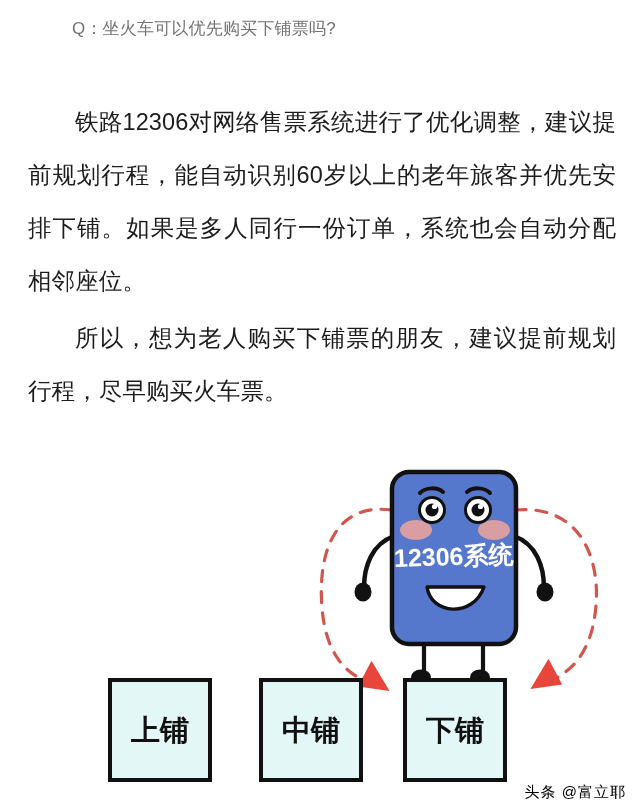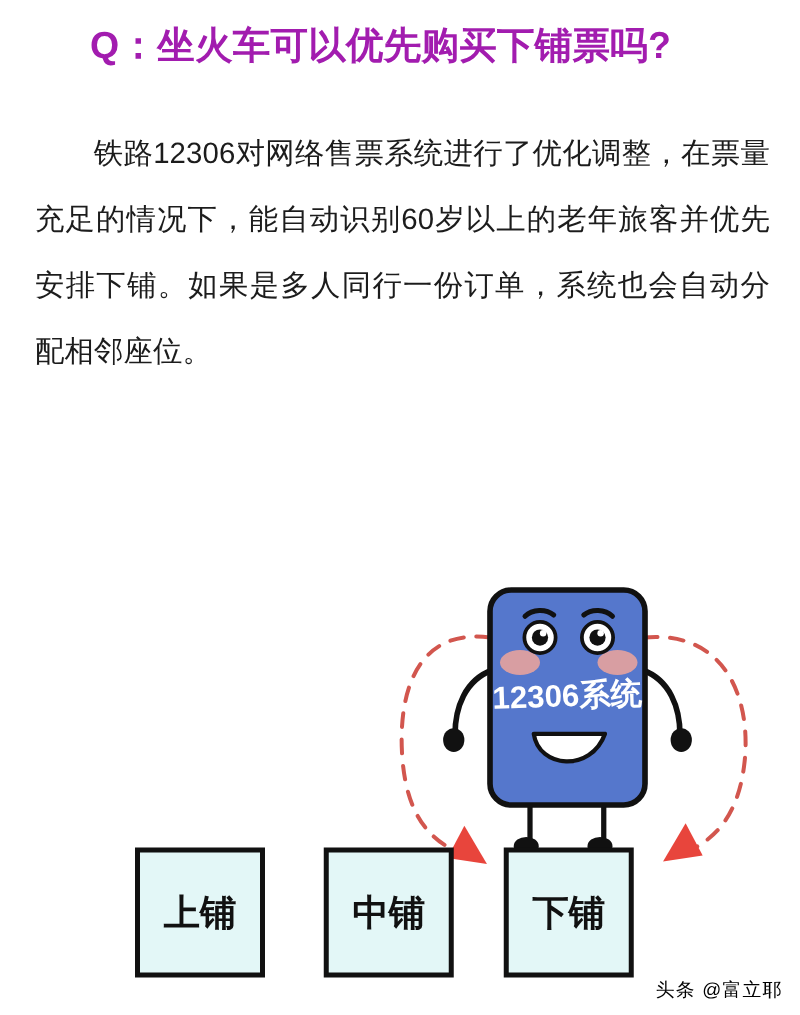--- a/index.html
+++ b/index.html
@@ -21,25 +21,25 @@
     inset: 0;
     background: #ffffff;
   }
 
   
   .question {
     position: absolute;
     left: 72px;
     top: 18px;
     width: 520px;
-    font-size: 30px;
-    font-weight: bold;
+    font-size: 17px;
+    font-weight: normal;
     letter-spacing: 0.2px;
     line-height: 1.25;
-    color: #a21caf;
+    color: #737373;
     white-space: nowrap;
   }
 
   
   .para {
     position: absolute;
     left: 28px;
     width: 588px;
     font-size: 23.5px;
     line-height: 53px;
@@ -77,22 +77,23 @@
     white-space: nowrap;
   }
 </style>
 </head>
 <body>
 
 <div class="page">
 
   <div class="question">Q：坐火车可以优先购买下铺票吗?</div>
 
-  <div class="para para-1">铁路12306对网络售票系统进行了优化调整，在票量充足的情况下，能自动识别60岁以上的老年旅客并优先安排下铺。如果是多人同行一份订单，系统也会自动分配相邻座位。</div>
+  <div class="para para-1">铁路12306对网络售票系统进行了优化调整，建议提前规划行程，能自动识别60岁以上的老年旅客并优先安排下铺。如果是多人同行一份订单，系统也会自动分配相邻座位。</div>
 
+  <div class="para para-2">所以，想为老人购买下铺票的朋友，建议提前规划行程，尽早购买火车票。</div>
 
   <div class="illustration">
     <svg viewBox="0 0 640 372" xmlns="http://www.w3.org/2000/svg">
       <defs>
         <marker id="arrowL" viewBox="0 0 12 12" refX="6" refY="6" markerWidth="5" markerHeight="5" orient="auto-start-reverse">
           <path d="M1,1 L11,6 L1,11 L3.5,6 Z" fill="#E8453C"></path>
         </marker>
       </defs>
 
       <g>

